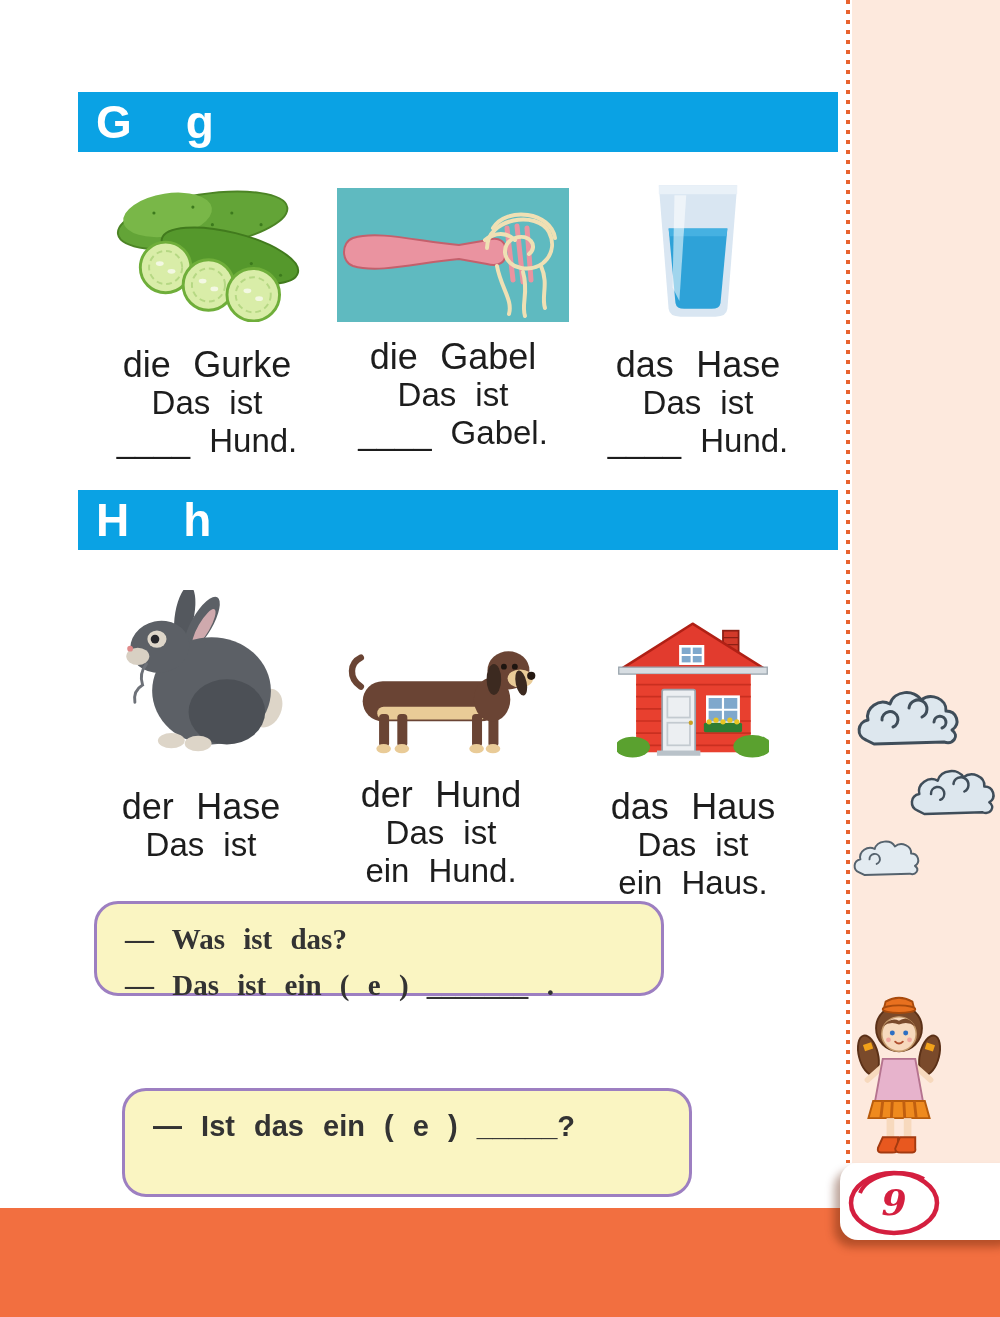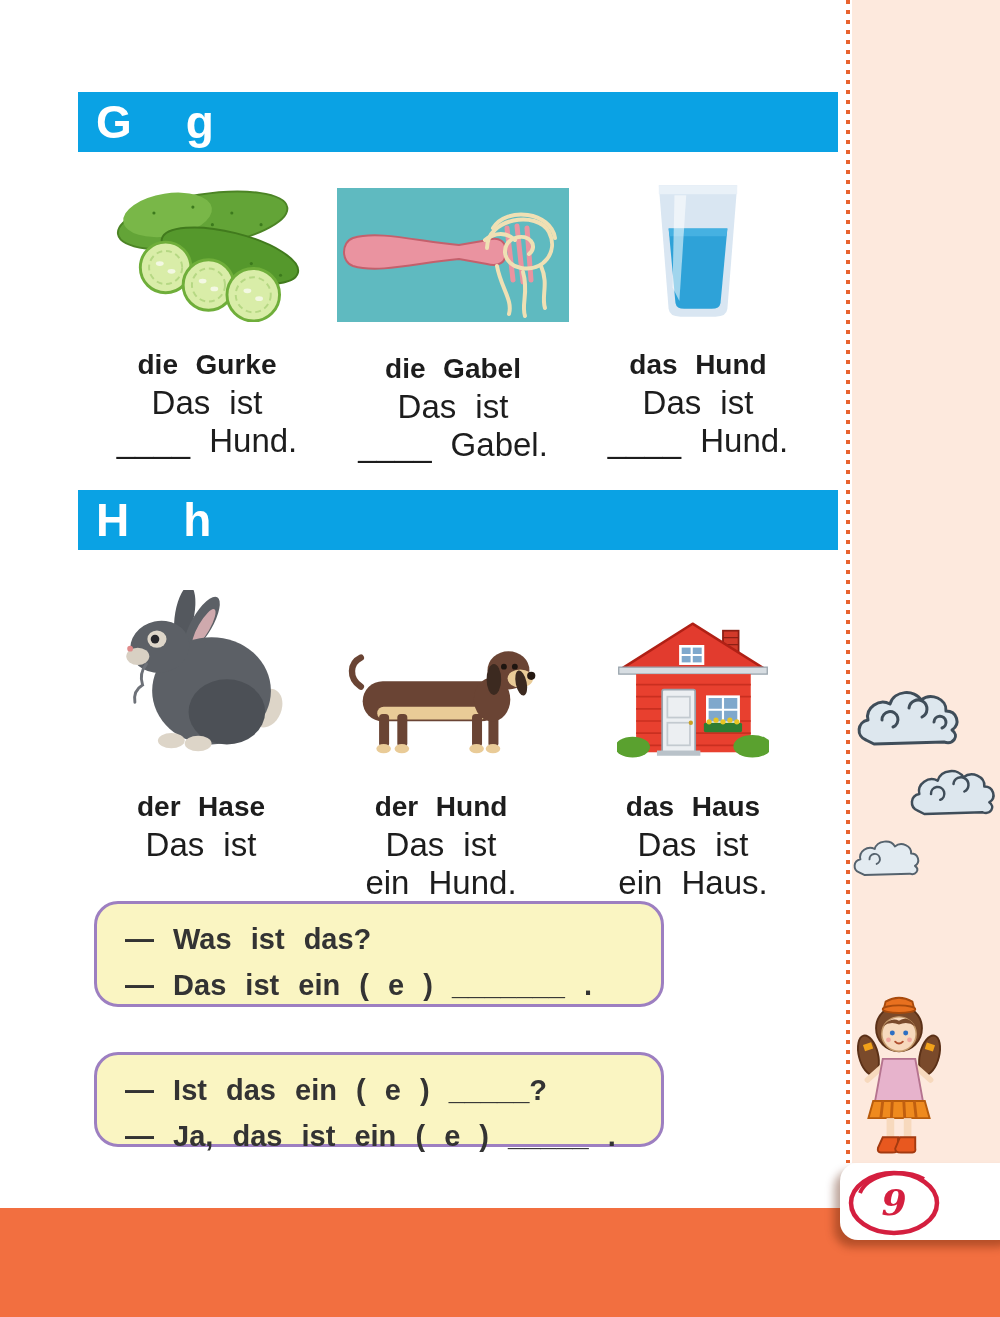--- a/index.html
+++ b/index.html
@@ -29,32 +29,32 @@
         font-family:"DejaVu Serif",serif;font-size:36px;font-weight:bold;font-style:italic;color:var(--badge_red);}
   
   .section-bar{position:absolute;left:78px;width:760px;height:60px;background:var(--header_blue);
         display:flex;align-items:center;gap:54px;padding-left:18px;box-sizing:border-box;
         color:#ffffff;font-weight:bold;font-size:46px;}
   .bar-g{top:92px;} .bar-h{top:490px;}
   
   .card{position:absolute;width:250px;text-align:center;}
   .card .img{display:flex;align-items:flex-end;justify-content:center;}
   .g-row .img{height:150px;} .h-row .img{height:172px;}
-  .card .label{font-weight:bold;font-size:28px;line-height:38px;word-spacing:0.35em;margin-top:24px;}
+  .card .label{font-weight:normal;font-size:36px;line-height:38px;word-spacing:0.35em;margin-top:24px;}
   .card .line{font-size:33px;line-height:38px;word-spacing:0.3em;}
   .h-row .label{margin-top:28px;}
-  .card.lift .label{margin-top:28px;}
+  .card.lift .label{margin-top:16px;}
   .c1g{left:82px;top:172px;} .c2g{left:328px;top:172px;} .c3g{left:573px;top:172px;}
   .c1h{left:76px;top:588px;} .c2h{left:316px;top:588px;} .c3h{left:568px;top:588px;}
   
   .dialog{position:absolute;left:94px;width:570px;background:var(--dialog_bg);
         border:3px solid var(--dialog-border,#9d7fc1);border-radius:24px;box-sizing:border-box;
         padding:12px 20px 0 28px;font-weight:bold;font-size:29px;color:#333;}
   .dialog .dline{line-height:46px;word-spacing:0.38em;white-space:nowrap;}
-  .dialog1{top:901px;height:106px;} .dialog2{top:1052px;height:95px;}
+  .dialog1{top:901px;height:95px;font-family:Liberation Serif, serif;} .dialog2{top:1088px;height:109px;margin-left:28px;}
 </style>
 </head>
 <body>
 
 <div class="page">
 
   <div class="sidebar"></div>
   <div class="dotted-divider"></div>
 
   <svg class="cloud cloud1" viewBox="0 0 120 76">
@@ -191,21 +191,21 @@
   <div class="card g-row c3g">
     <div class="img" style="margin-bottom:4px;">
       <svg width="98" height="140" viewBox="0 0 100 140">
         <path d="M10,2 L90,2 L80,128 Q79,136 68,136 L32,136 Q21,136 20,128 Z" fill="#d9e6f2"></path>
         <rect x="10" y="2" width="80" height="9" fill="#e9f1f8"></rect>
         <path d="M20,46 L80,46 L73,122 Q72,128 64,128 L36,128 Q28,128 27,122 Z" fill="#2ea2d8"></path>
         <path d="M20,46 L80,46 L79,54 L21,54 Z" fill="#45b1e2"></path>
         <path d="M26,12 L38,12 L31,120 L24,106 Z" fill="rgba(255,255,255,0.55)"></path>
       </svg>
     </div>
-    <div class="label">das Hund</div>
+    <div class="label">das Hase</div>
     <div class="line">Das ist</div>
     <div class="line">____ Hund.</div>
   </div>
 
   <div class="section-bar bar-h">
     <span>H</span>
     <span>h</span>
   </div>
 
   <div class="card h-row c1h">
@@ -298,16 +298,15 @@
     <div class="line">Das ist</div>
     <div class="line">ein Haus.</div>
   </div>
 
   <div class="dialog dialog1">
     <div class="dline">— Was ist das?</div>
     <div class="dline">— Das ist ein ( e ) _______ .</div>
   </div>
   <div class="dialog dialog2">
     <div class="dline">— Ist das ein ( e ) _____?</div>
-    <div class="dline">— Ja, das ist ein ( e ) _____ .</div>
   </div>
 
 </div>
 
 </body></html>

